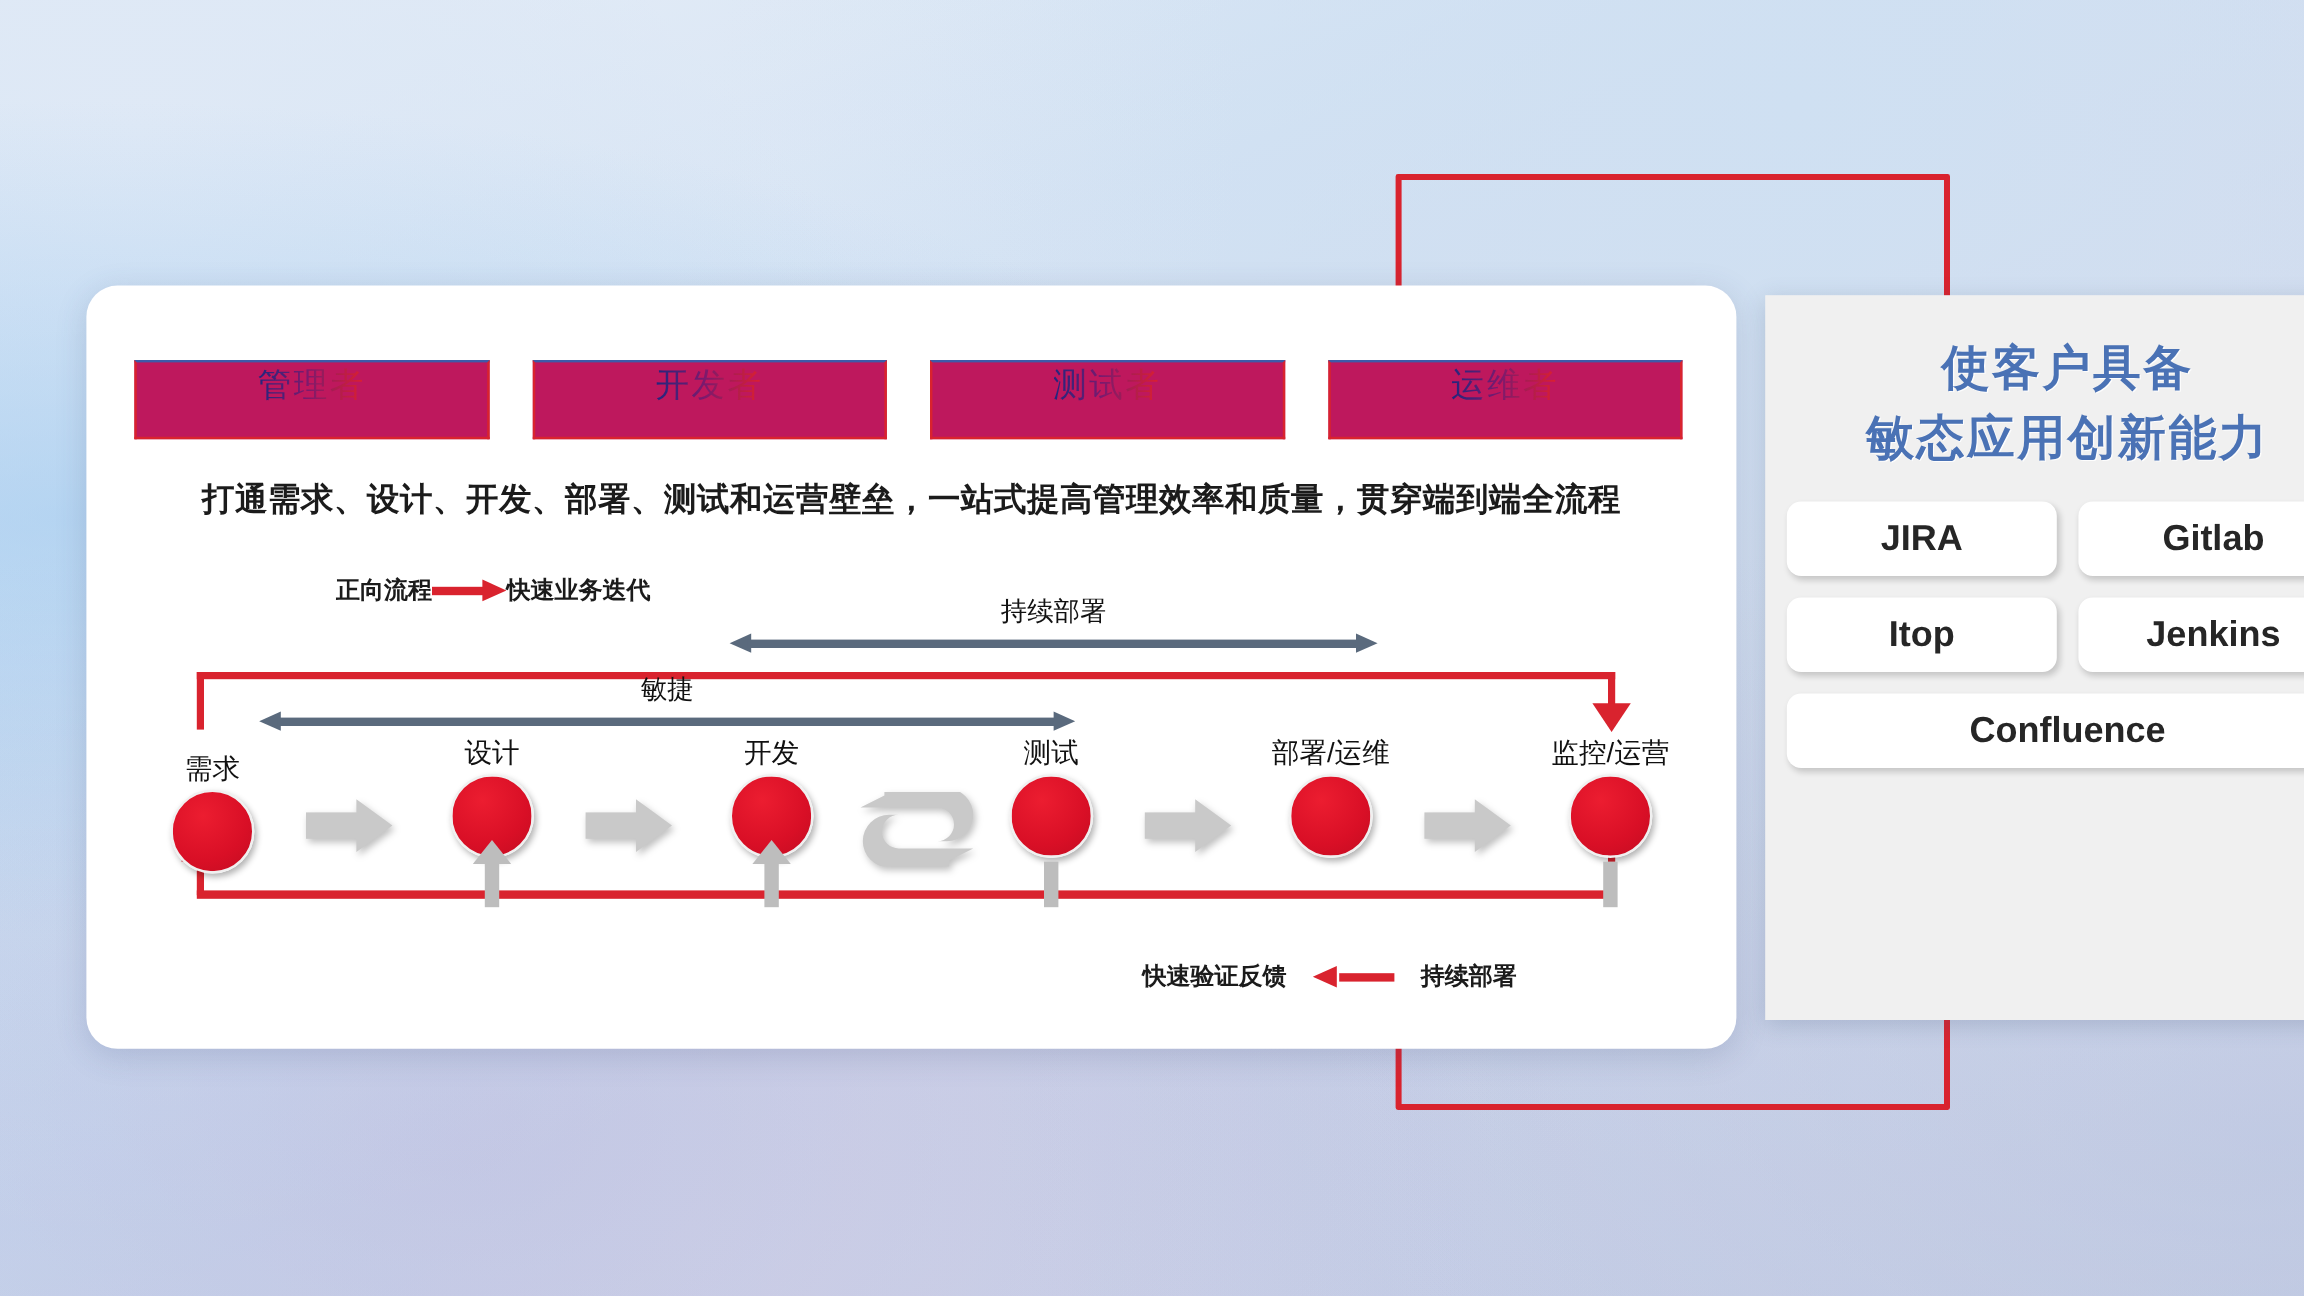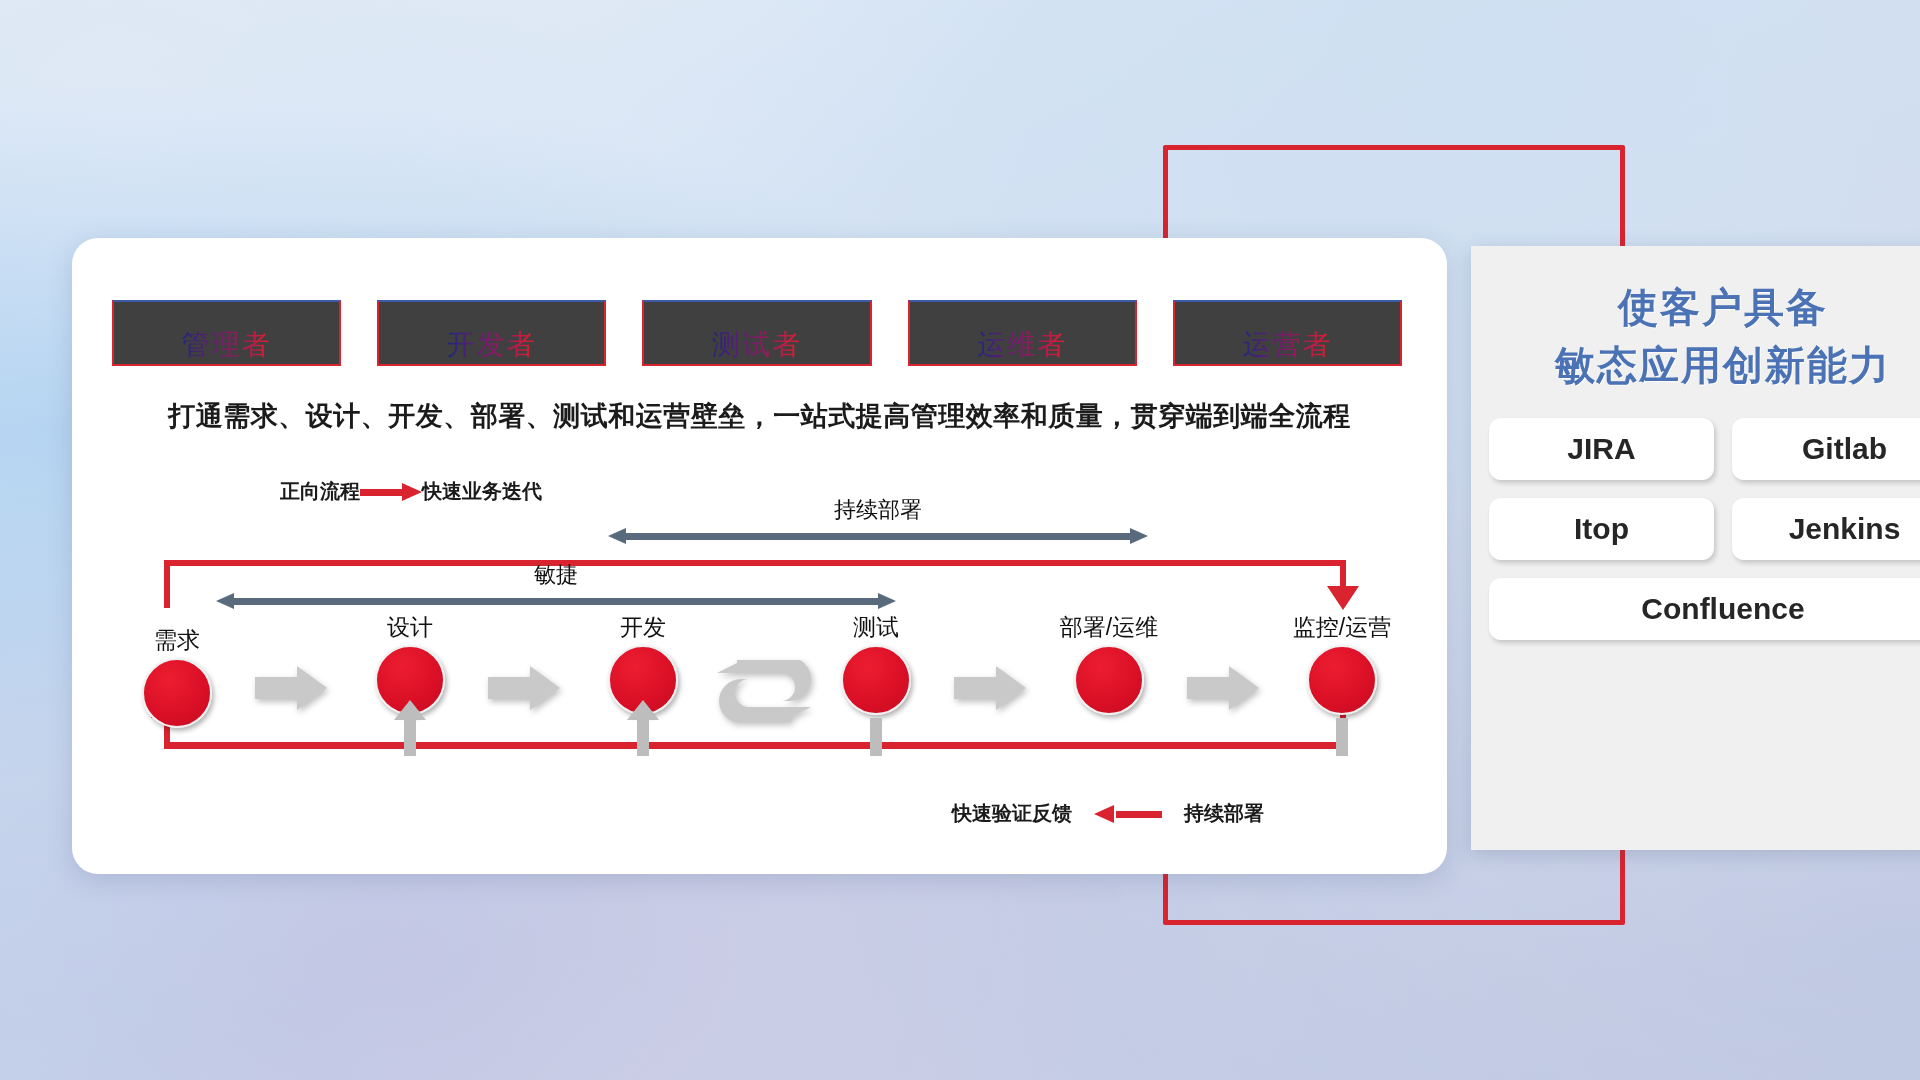--- a/index.html
+++ b/index.html
@@ -43,22 +43,22 @@
     background:#fff;border-radius:26px;
     box-shadow:0 6px 26px rgba(60,80,120,.18);
   }
 
   
   #roles{
     position:absolute;left:112px;top:300px;width:1290px;height:66px;
     display:flex;gap:36px;
   }
   .role-box{
-    flex:1;display:flex;align-items:flex-end;justify-content:center;
-    background:#404040;
+    flex:1;display:flex;align-items:flex-start;justify-content:center;
+    background:#be185d;
     border:2px solid #d9232e;border-top-color:#3d5aa8;
     box-sizing:border-box;
   }
   .role-label{
     font-size:28px;font-weight:500;letter-spacing:2px;
     background:linear-gradient(90deg,#20267e 0%,#7a1a6e 45%,#e0202d 100%);
     -webkit-background-clip:text;background-clip:text;
     -webkit-text-fill-color:transparent;color:#c0203a;
   }
 
@@ -178,23 +178,20 @@
   </div>
   <div class="role-box">
     <span class="role-label">开发者</span>
   </div>
   <div class="role-box">
     <span class="role-label">测试者</span>
   </div>
   <div class="role-box">
     <span class="role-label">运维者</span>
   </div>
-  <div class="role-box">
-    <span class="role-label">运营者</span>
-  </div>
 </div>
 
 <div id="desc">打通需求、设计、开发、部署、测试和运营壁垒，一站式提高管理效率和质量，贯穿端到端全流程</div>
 
 <div id="legend-forward">
   <span>正向流程</span>
   <span class="red-arrow-r"></span>
   <span>快速业务迭代</span>
 </div>
 

